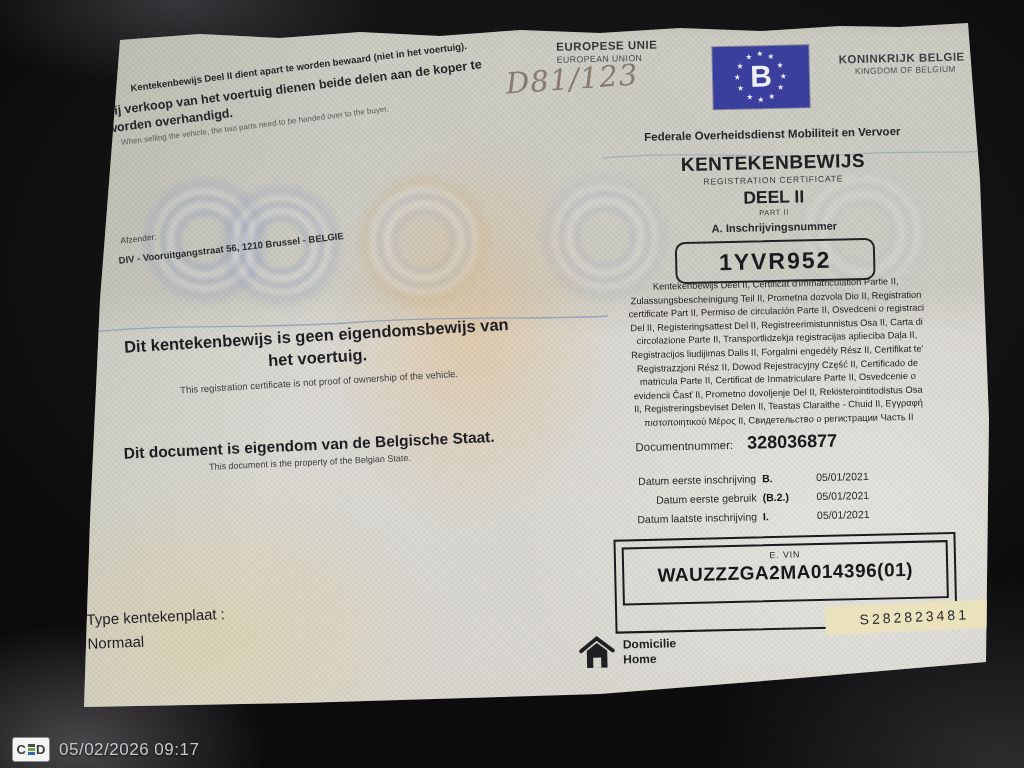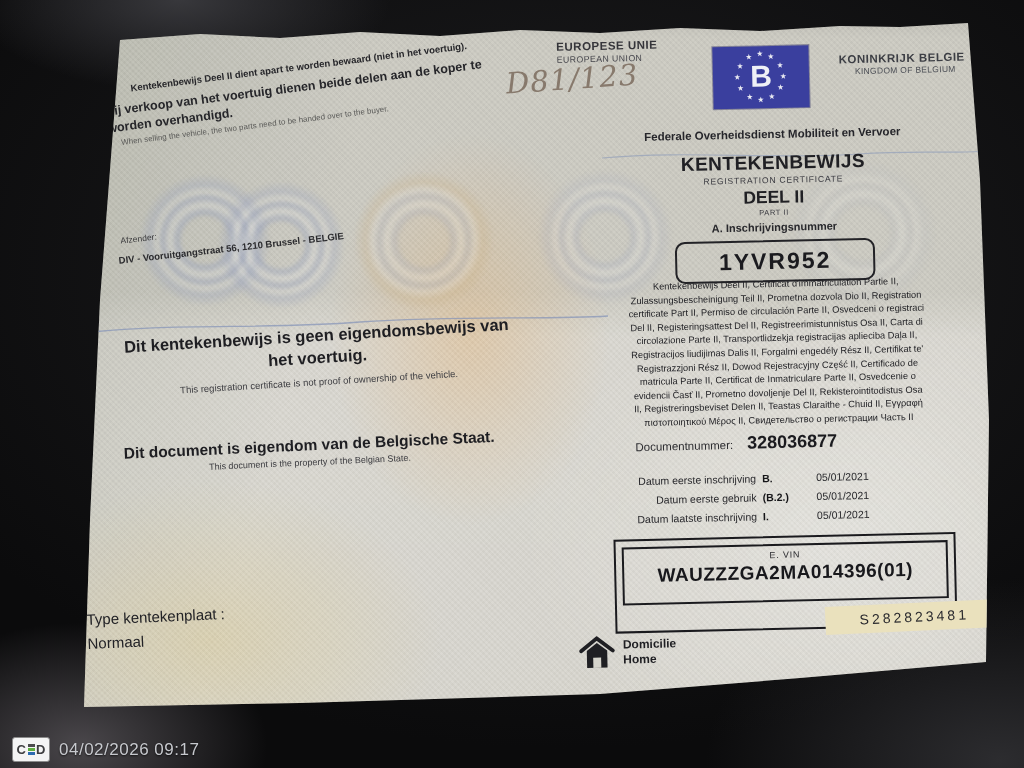--- a/index.html
+++ b/index.html
@@ -271,16 +271,16 @@
   <div class="stamp">
     <div class="ced">
       <span class="lt">C</span>
       <span class="bars">
           <i class="b1"></i>
           <i class="b2"></i>
           <i class="b3"></i>
         </span>
       <span class="lt">D</span>
     </div>
-    <span class="ts">04/02/2026 09:17</span>
+    <span class="ts">05/02/2026 09:17</span>
   </div>
 
 </div>
 
 </body></html>

